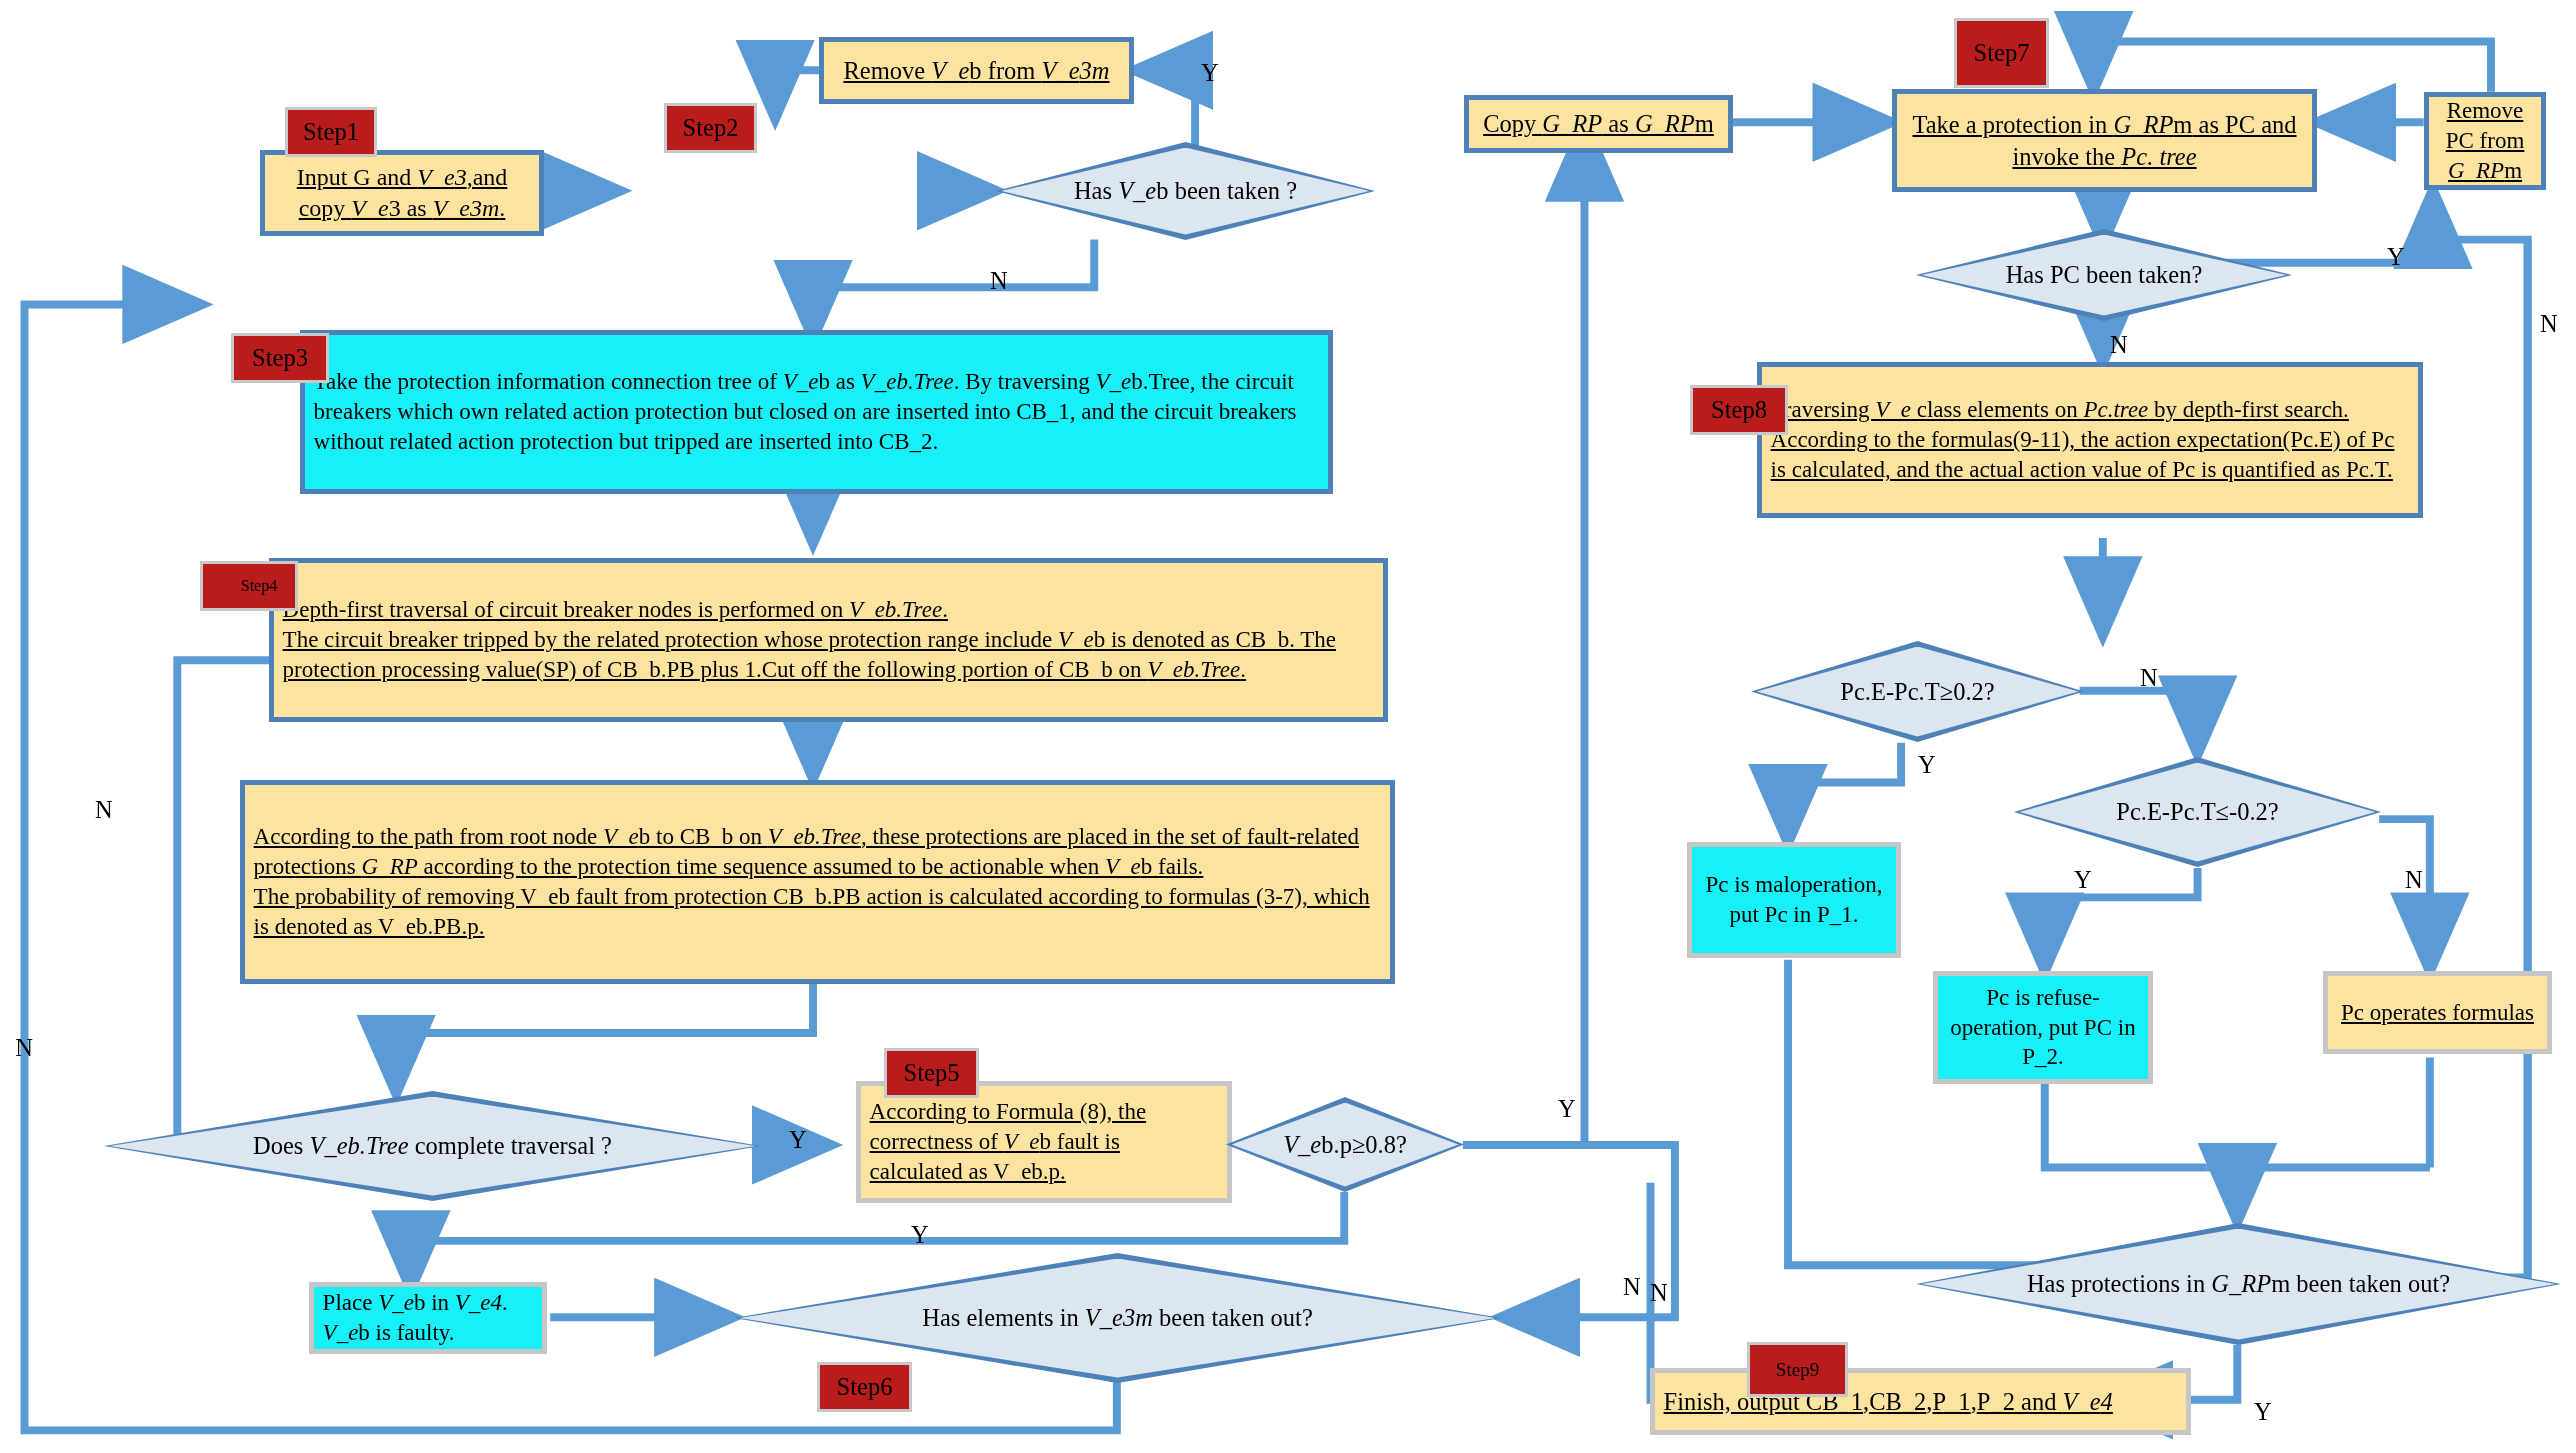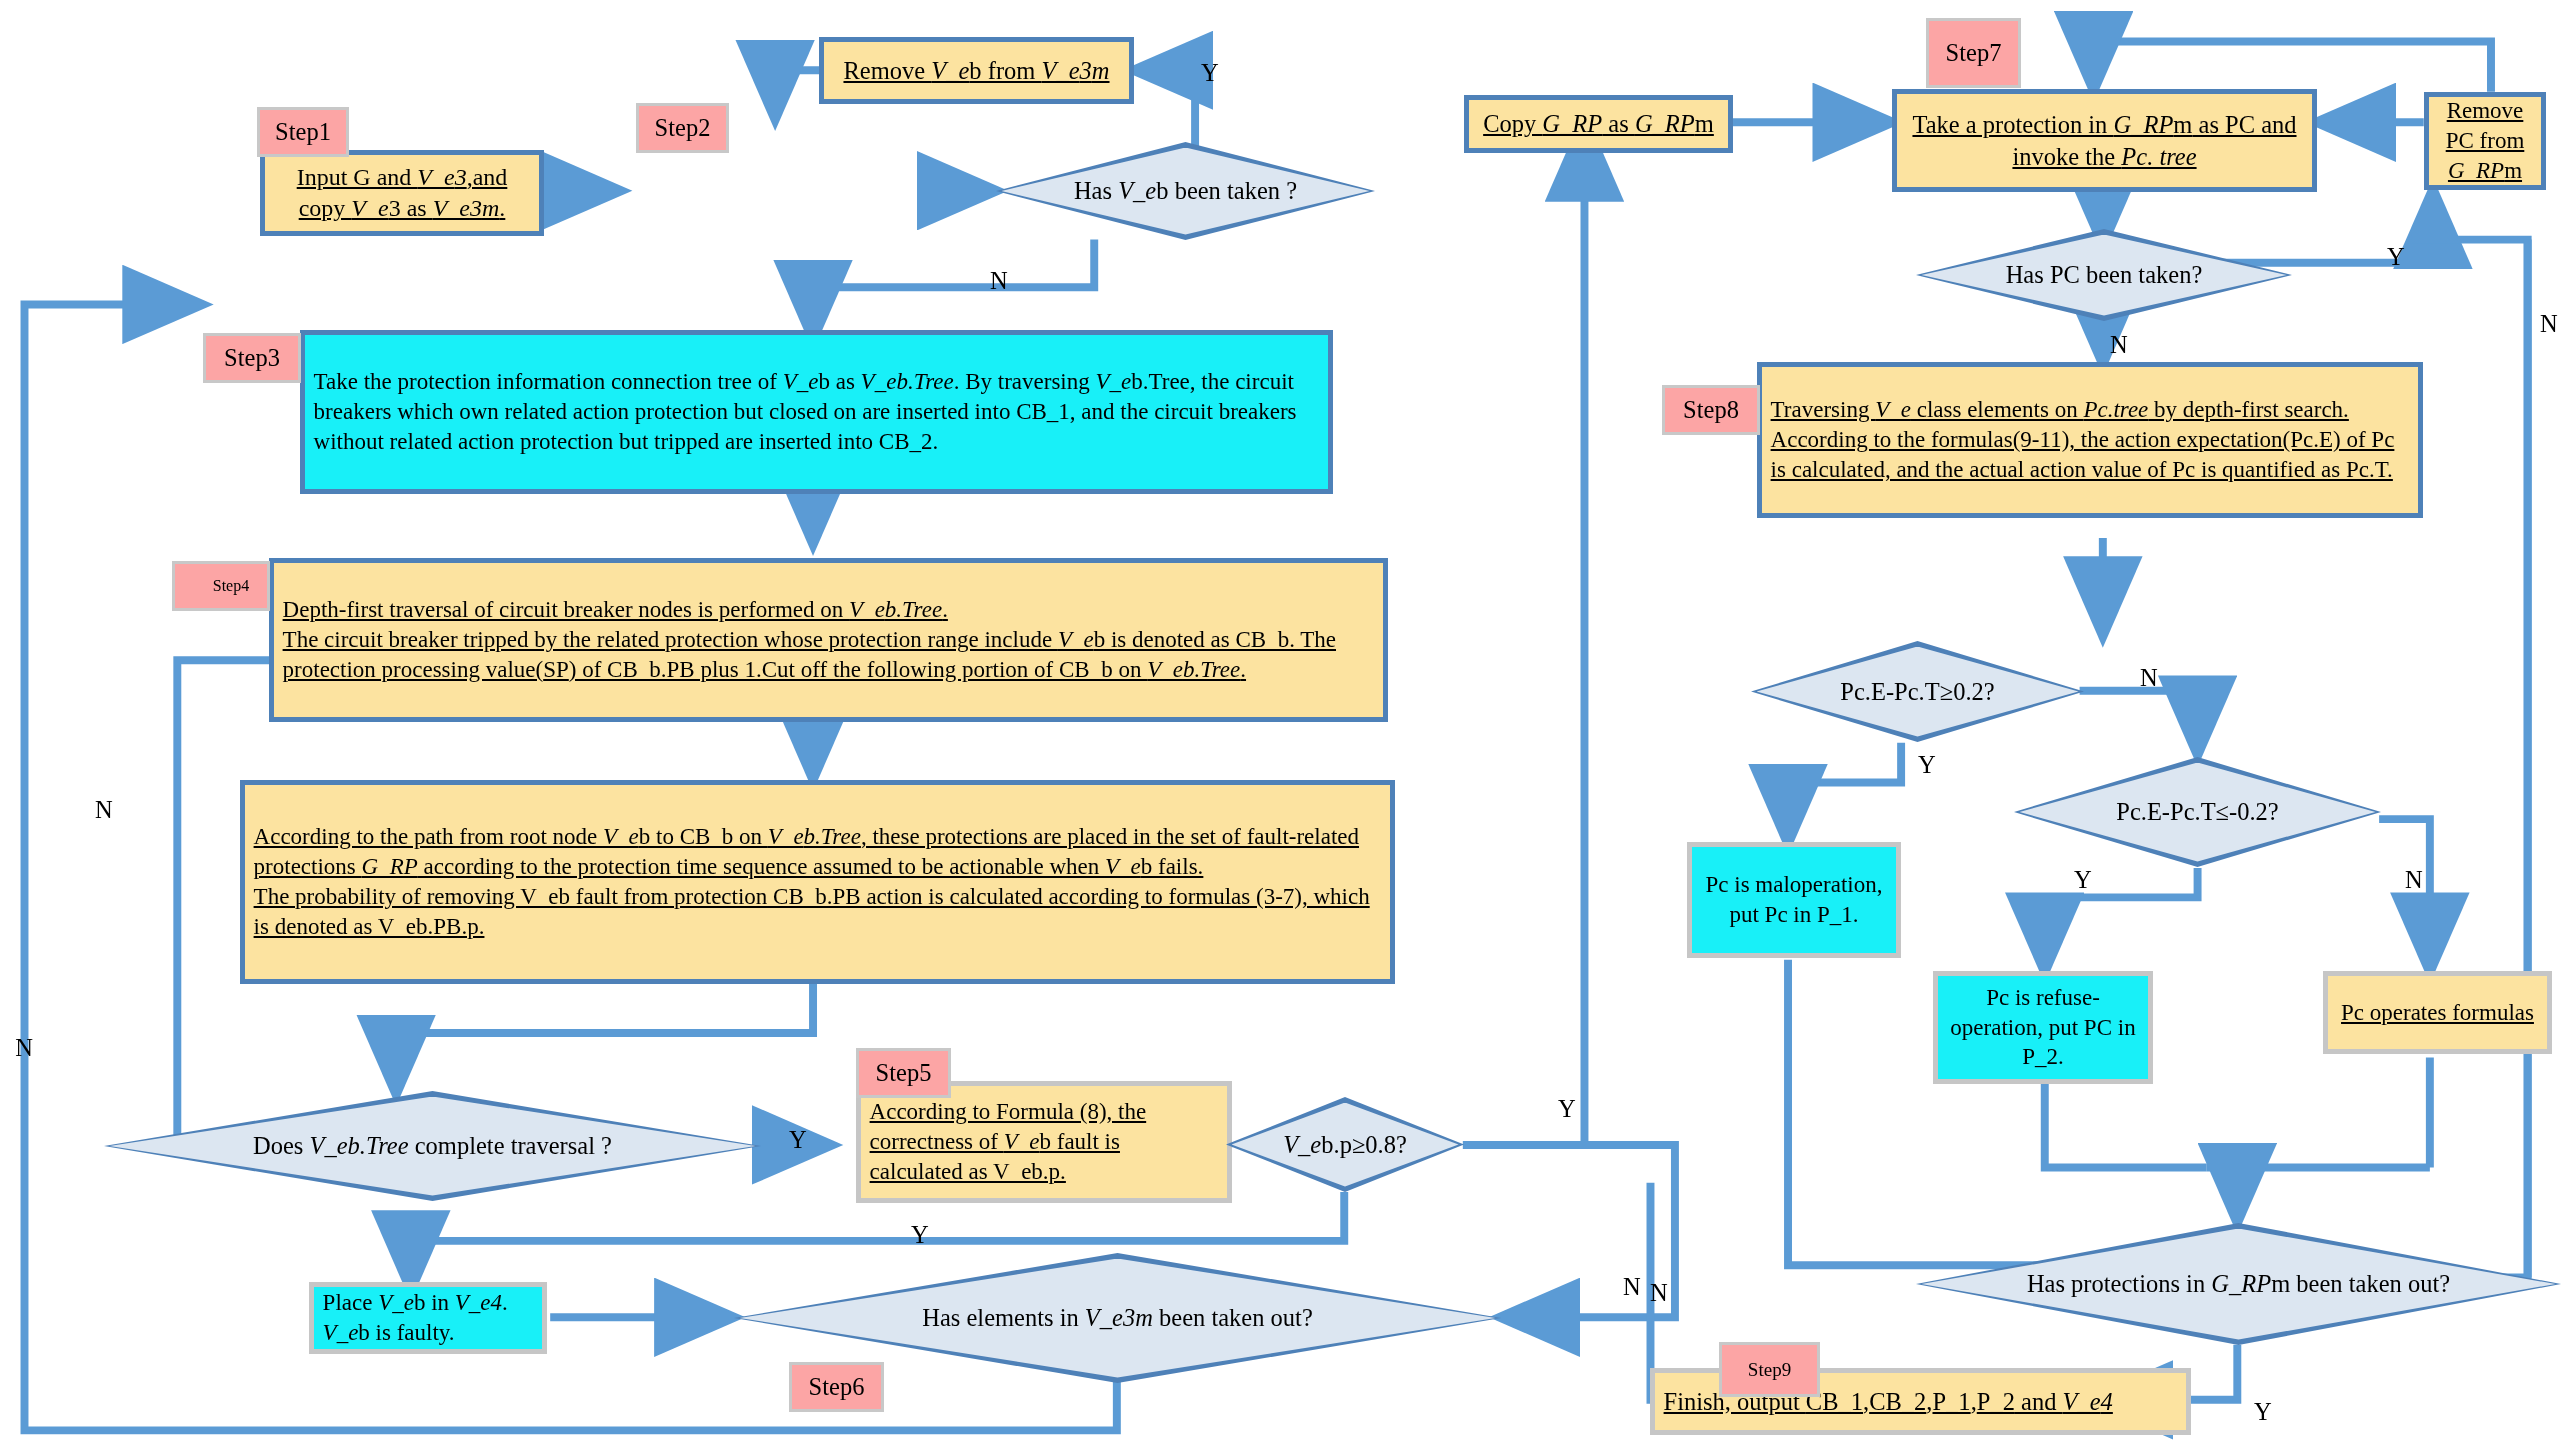--- a/index.html
+++ b/index.html
@@ -24,23 +24,23 @@
      background:#4E81B8;
      -webkit-clip-path:polygon(50% 0,100% 50%,50% 100%,0 50%);
      clip-path:polygon(50% 0,100% 50%,50% 100%,0 50%);}
   .dia .dinner{position:absolute;left:5.5px;top:5.5px;width:calc(100% - 11px);height:calc(100% - 11px);
      background:#DCE6F1;
      -webkit-clip-path:polygon(50% 0,100% 50%,50% 100%,0 50%);
      clip-path:polygon(50% 0,100% 50%,50% 100%,0 50%);}
   .dia .dtxt{position:relative;z-index:3;width:86%;}
 
   
-  .steptag{position:absolute;background:#fca5a5;border:3.1px solid #C8C8C8;
+  .steptag{position:absolute;background:#b91c1c;border:3.1px solid #C8C8C8;
      display:flex;align-items:center;justify-content:center;color:#000;
-     font-family:"Liberation Serif",serif;z-index:6;box-sizing:border-box;}
+     font-family:"Liberation Serif",serif;z-index:6;box-sizing:border-box;margin-left:28px;}
 
   
   .elab{position:absolute;color:#000;font-family:"Liberation Serif",serif;
         font-size:24.5px;background:transparent;z-index:7;line-height:1;}
 
   .blue{color:#000000;}
   .ital{font-style:italic;}
 </style>
 <style>
     .proc,.proc-g{background:#FCE3A0;text-decoration:underline;}

